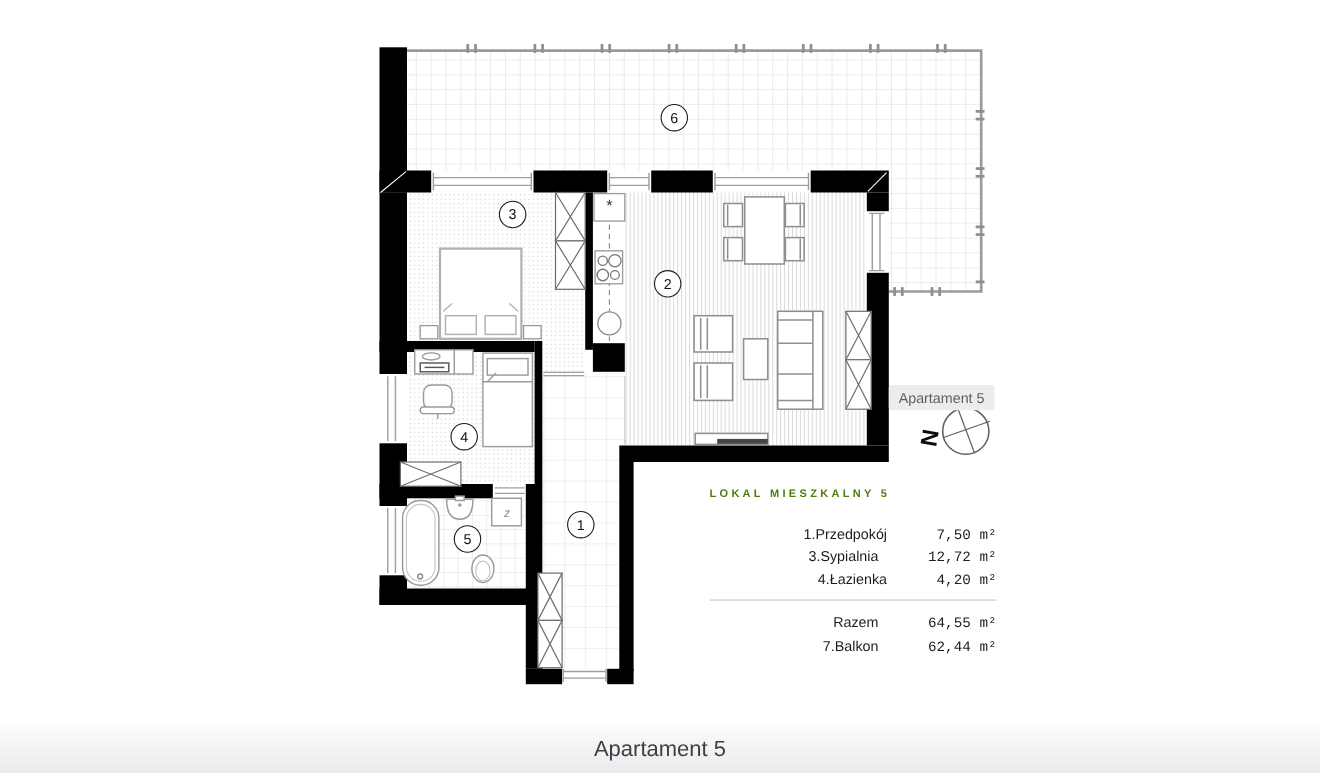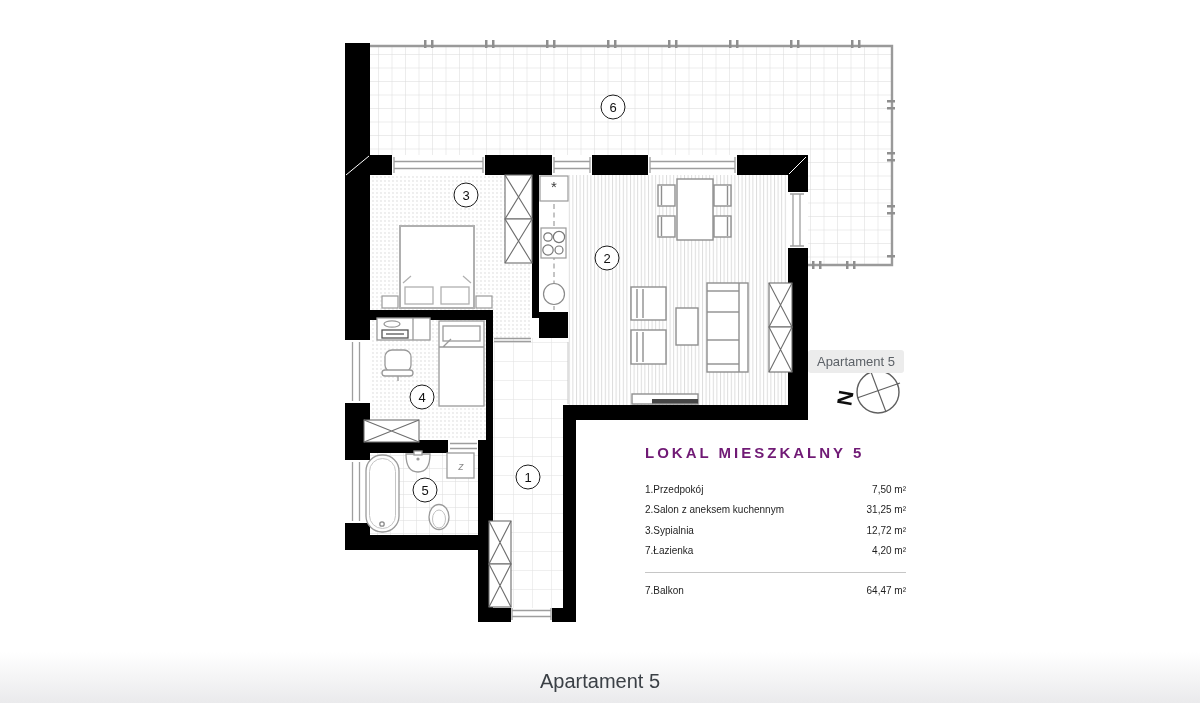--- a/index.html
+++ b/index.html
@@ -13,25 +13,25 @@
          background:#fff;display:flex;align-items:center;justify-content:center;
          font-size:13px;color:#111;transform:translate(-50%,-50%);line-height:1;}
 
   
   .tooltip{position:absolute;left:808px;top:350px;width:96px;height:23px;background:#ececec;
            border-radius:3px;color:#5c6167;font-size:13px;display:flex;align-items:center;
            justify-content:center;white-space:nowrap;}
 
   
   .legend{position:absolute;left:645px;top:444px;width:261px;color:#1d1d1d;}
-  .legend-title{font-size:15px;font-weight:600;letter-spacing:3px;color:#701a75;white-space:nowrap;}
+  .legend-title{font-size:10px;font-weight:600;letter-spacing:3px;color:#4d7c0f;white-space:nowrap;}
   .legend-rows{margin-top:23px;}
-  .legend-row{display:flex;justify-content:space-between;align-items:baseline;
-              font-size:10px;height:20.4px;color:#1e1e1e;}
-  .legend-row .val{white-space:nowrap;}
+  .legend-row{display:flex;justify-content:flex-end;align-items:baseline;
+              font-size:13px;height:20.4px;color:#1e1e1e;gap:45px;}
+  .legend-row .val{white-space:nowrap;font-family:Liberation Mono, monospace;}
   .legend-divider{margin-top:6px;border-top:1px solid #c6c6c6;height:0;}
   .legend-totals{margin-top:12px;}
   .legend-totals .legend-row{height:21.5px;}
 
   
   .footer-band{position:absolute;left:0;right:0;top:652px;bottom:0;
                background:linear-gradient(180deg,rgba(240,240,242,0) 0%,#eaeaec 100%);}
   .footer-title{position:absolute;left:0;right:0;top:670px;text-align:center;
                 font-size:20px;color:#3b4046;}
 </style>
@@ -258,37 +258,37 @@
   <div class="tooltip">Apartament 5</div>
 
   <div class="legend">
     <div class="legend-title">LOKAL MIESZKALNY 5</div>
     <div class="legend-rows">
       <div class="legend-row">
         <span>1.Przedpokój</span>
         <span class="val">7,50 m²</span>
       </div>
       <div class="legend-row">
-        <span>2.Salon z aneksem kuchennym</span>
-        <span class="val">31,25 m²</span>
-      </div>
-      <div class="legend-row">
         <span>3.Sypialnia</span>
         <span class="val">12,72 m²</span>
       </div>
       <div class="legend-row">
-        <span>7.Łazienka</span>
+        <span>4.Łazienka</span>
         <span class="val">4,20 m²</span>
       </div>
     </div>
     <div class="legend-divider"></div>
     <div class="legend-totals">
       <div class="legend-row">
+        <span>Razem</span>
+        <span class="val">64,55 m²</span>
+      </div>
+      <div class="legend-row">
         <span>7.Balkon</span>
-        <span class="val">64,47 m²</span>
+        <span class="val">62,44 m²</span>
       </div>
     </div>
   </div>
 
   <div class="footer-band"></div>
   <div class="footer-title">Apartament 5</div>
 
 </div>
 
 </body></html>

